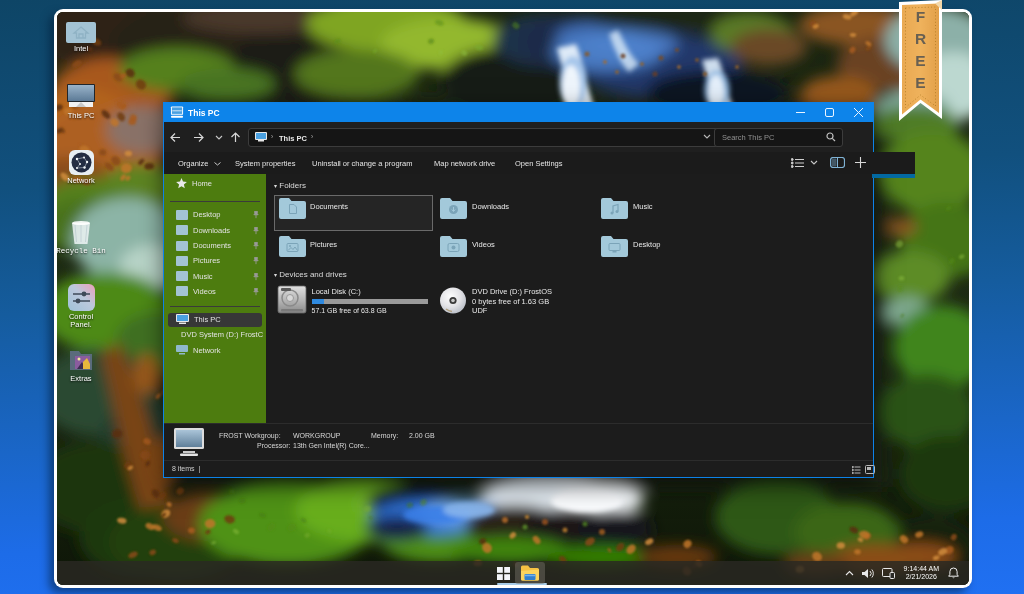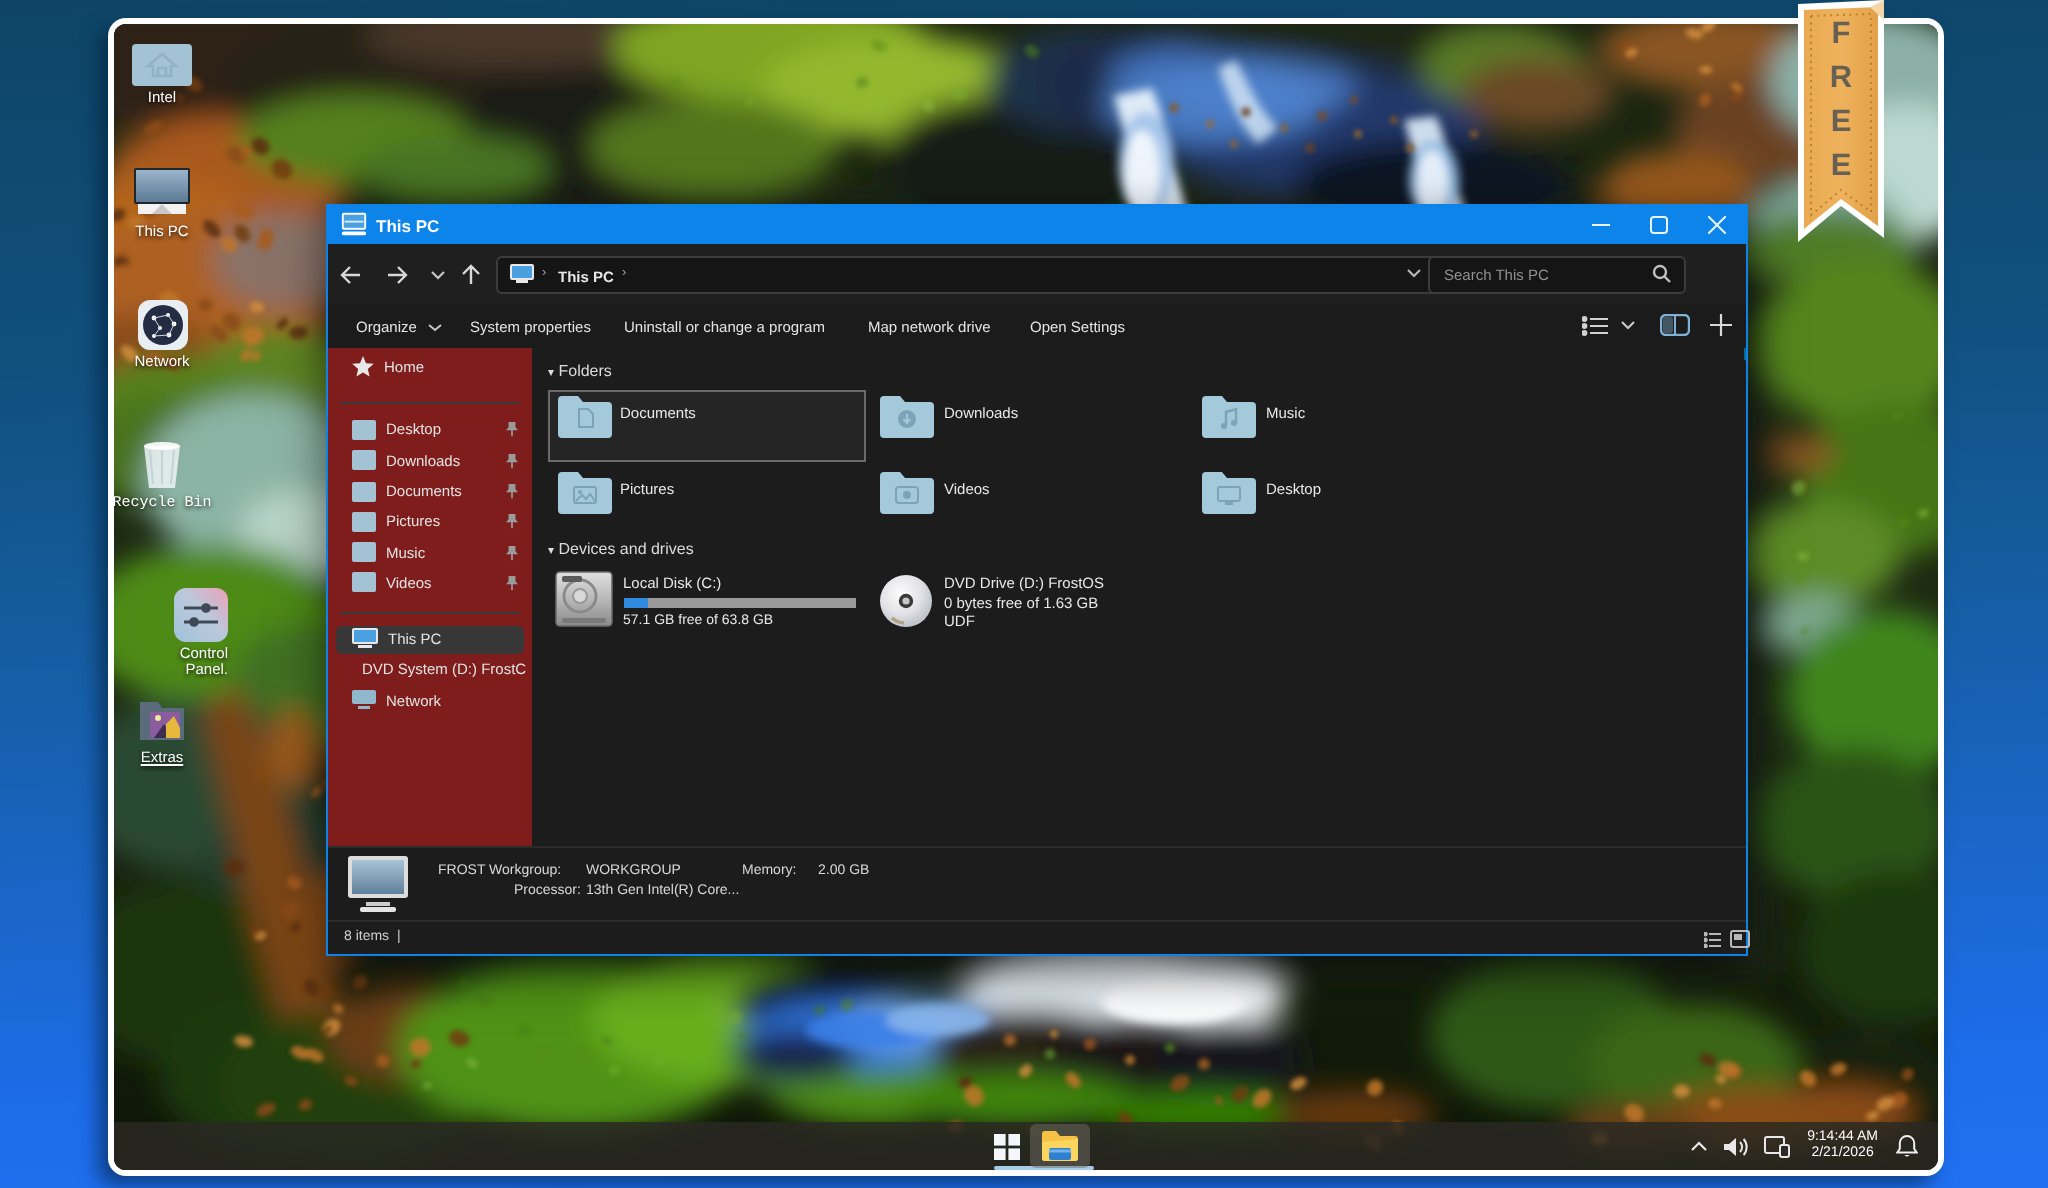--- a/index.html
+++ b/index.html
@@ -26,23 +26,23 @@
   .titlebar .t{position:absolute;left:24px;top:5px;font-size:8.5px;font-weight:bold;}
   .caption{position:absolute;top:0;right:0;height:19px;display:flex;}
   .cbtn{width:29px;height:19px;display:flex;align-items:center;justify-content:center;color:#eaf4ff;font-size:9px;}
   .toolbar{position:absolute;left:0;top:19px;width:100%;height:30px;background:#1f1f1f;}
   .navb{position:absolute;top:0;height:30px;display:flex;align-items:center;justify-content:center;color:#d8d8d8;}
   .abar{position:absolute;left:84px;top:6px;width:488px;height:17px;background:#151515;
     border:1px solid #3c3c3c;border-radius:3px;color:#e8e8e8;}
   .sbox{position:absolute;left:550px;top:6px;width:127px;height:17px;background:#151515;
     border:1px solid #3c3c3c;border-radius:3px;color:#909090;font-size:7.5px;}
   .cmdbar{position:absolute;left:0;top:49px;width:100%;height:22px;background:#1b1b1b;
-    border-bottom:6px solid #0369a1;color:#e4e4e4;font-size:7.5px;}
+    border-bottom:4px solid #0369a1;color:#e4e4e4;font-size:7.5px;padding-left:42px;}
   .cmdbar span{position:absolute;top:7px;white-space:nowrap;}
-  .sidebar{position:absolute;left:0;top:71px;width:102px;bottom:53px;background:#7f1d1d;color:#e2e2e2;}
+  .sidebar{position:absolute;left:0;top:71px;width:102px;bottom:53px;background:#4d7c0f;color:#e2e2e2;}
   .sit{position:absolute;left:4px;width:94px;height:14px;border-radius:3px;font-size:7.5px;
     display:flex;align-items:center;white-space:nowrap;}
   .sit .lb{margin-left:5px;}
   .pin{position:absolute;right:3px;color:#9a9a9a;font-size:6px;}
   .content{position:absolute;left:102px;top:71px;right:1px;bottom:53px;background:#1c1c1c;color:#e8e8e8;}
   .shead{position:absolute;font-size:8px;color:#dcdcdc;}
   .tile-label{position:absolute;font-size:7.5px;color:#e8e8e8;white-space:nowrap;}
   .fol{position:absolute;width:27px;height:21px;}
   .details{position:absolute;left:0;bottom:16px;width:100%;height:37px;background:#1c1c1c;
     border-top:1px solid #2c2c2c;color:#d8d8d8;font-size:7px;}
@@ -368,37 +368,37 @@
     <div>Network</div>
   </div>
   <div class="dico" style="top:208px;font-family:Liberation Mono, monospace;">
     <svg class="ic" width="20" height="25" viewBox="0 0 20 25">
           <path d="M1 3 h18 l-2.5 21 h-13 z" fill="rgba(240,246,248,.82)"></path>
           <ellipse cx="10" cy="3" rx="9" ry="2" fill="rgba(255,255,255,.9)"></ellipse>
           <path d="M4 5 l1.5 17 M10 5 v17 M16 5 l-1.5 17" stroke="rgba(190,205,210,.8)" stroke-width="1"></path>
         </svg>
     <div>Recycle Bin</div>
   </div>
-  <div class="dico" style="top:282px;text-align:right;">
+  <div class="dico" style="top:272px;">
     <svg class="ic" width="27" height="27" viewBox="0 0 27 27">
           <defs>
             <linearGradient id="cpg" x1="0" y1="1" x2="1" y2="0">
               <stop offset="0" stop-color="#9fc2d8"></stop>
               <stop offset=".55" stop-color="#bcc8dc"></stop>
               <stop offset="1" stop-color="#eba0b8"></stop>
             </linearGradient>
           </defs>
           <rect width="27" height="27" rx="6" fill="url(#cpg)"></rect>
           <path d="M5 10 h17 M5 17 h17" stroke="#3e4a58" stroke-width="1.6"></path>
           <circle cx="16" cy="10" r="2.4" fill="#3e4a58"></circle>
           <circle cx="10" cy="17" r="2.4" fill="#3e4a58"></circle>
         </svg>
     <div>Control<br>Panel.</div>
   </div>
-  <div class="dico" style="top:337px;text-decoration:underline;">
+  <div class="dico" style="top:337px;">
     <svg class="ic" width="24" height="24" viewBox="0 0 24 24">
           <path d="M1 2 h9 l2 3 h11 v16 h-22 z" fill="#5a6b7c"></path>
           <rect x="6" y="7" width="15" height="13" fill="#8a5c9e"></rect>
           <path d="M8 20 l5 -7 4 7 z" fill="#3c2c50"></path>
           <path d="M14 13 l4 -4 3 6 v5 h-7 z" fill="#e8b83c"></path>
           <circle cx="10" cy="10" r="1.5" fill="#f0e8a0"></circle>
         </svg>
     <div>Extras</div>
   </div>
 

